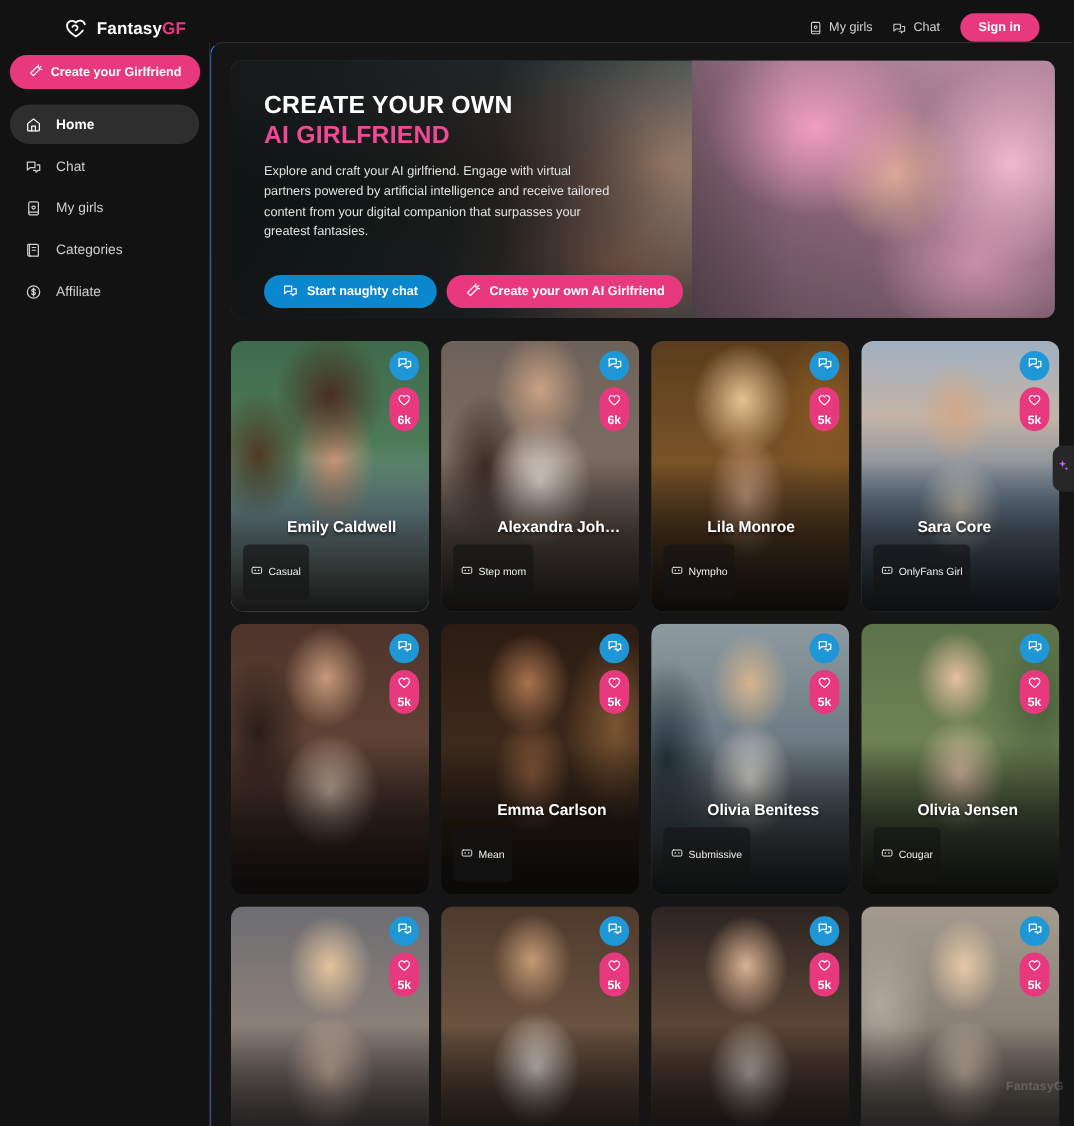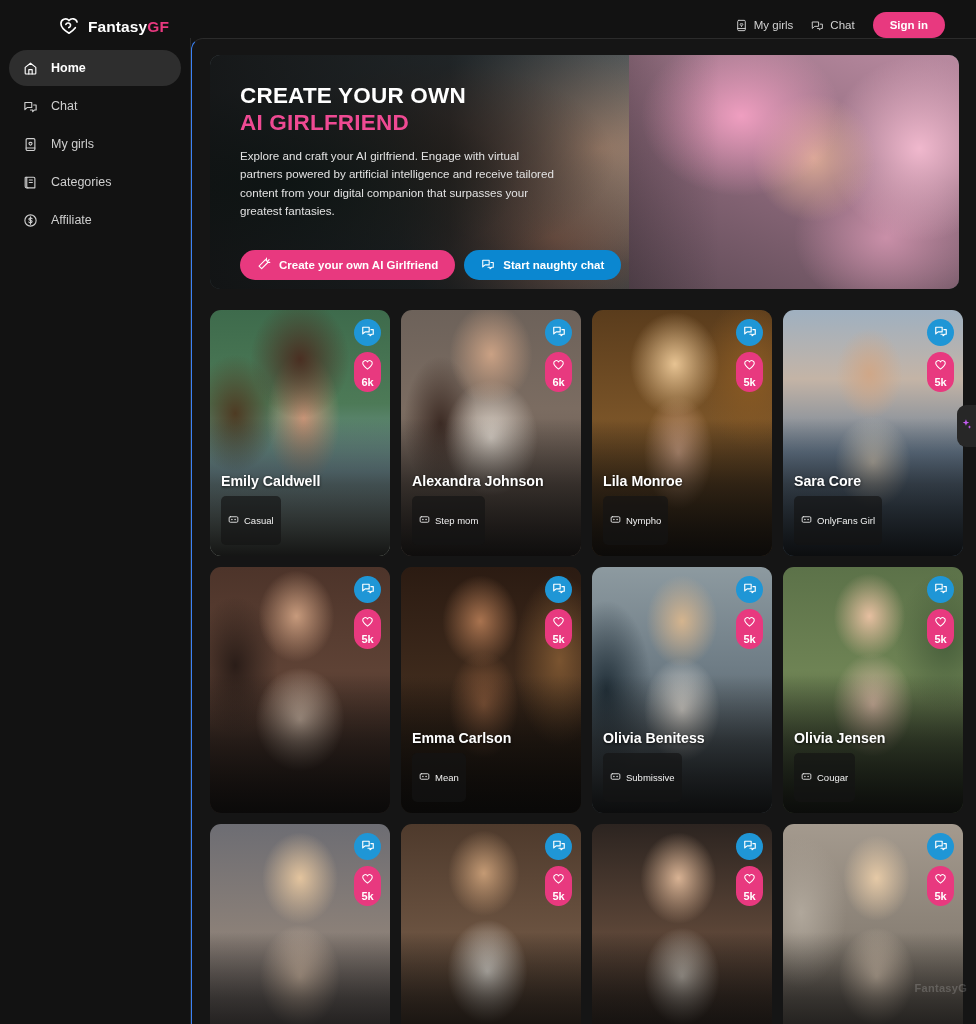--- a/index.html
+++ b/index.html
@@ -177,21 +177,21 @@
     background: #e8397f; display: flex; flex-direction: column;
     align-items: center; justify-content: center; gap: 1px;
     padding: 5px 0 4px;
   }
   .like-count { font-size: 11px; color: #fff; font-weight: 600; line-height: 1; }
   .card-info { position: absolute; left: 11px; bottom: 11px; right: 10px; }
   .card-name {
     font-size: 14.2px; font-weight: bold; color: #fff;
     text-shadow: 0 1px 3px rgba(0,0,0,.75);
     line-height: 1.2; margin-bottom: 6px;
-    white-space: nowrap; overflow: hidden; text-overflow: ellipsis;
+    white-space: nowrap; overflow: hidden; text-overflow: ellipsis; margin-left: 40px;
   }
   .card-tag {
     display: inline-flex; align-items: center; gap: 5px;
     background: rgba(20,20,20,.66);
     border-radius: 5px; padding: 18px 7px;
     font-size: 9.5px; color: #f0f0f0; white-space: nowrap;
   }
 
   
   .sparkle-tab {
@@ -242,20 +242,29 @@
           <path d="M17 9.5h4v8h-2.5l-3 2.6v-2.6H12"></path>
         </svg>
       </span>
       <span>Chat</span>
     </div>
     <button class="signin-btn">Sign in</button>
   </div>
 </div>
 
 <div class="sidebar">
+  <button class="create-gf-btn">
+    <span>
+      <svg width="13" height="13" viewBox="0 0 24 24" fill="none" stroke="#fff" stroke-width="1.9" stroke-linecap="round" stroke-linejoin="round">
+        <path d="M14.5 4.5L19 9 8 20 3.5 15.5z"></path>
+        <path d="M16.2 2v3M20.8 4.4l-2 2M22 9.2h-3"></path>
+      </svg>
+    </span>
+    <span>Create your Girlfriend</span>
+  </button>
 
   <div class="nav-item active">
     <span>
       <svg width="15" height="15" viewBox="0 0 24 24" fill="none" stroke="#ffffff" stroke-width="1.8" stroke-linecap="round" stroke-linejoin="round">
         <path d="M3.5 10.2L12 3.5l8.5 6.7v9.3a1.3 1.3 0 0 1-1.3 1.3H4.8a1.3 1.3 0 0 1-1.3-1.3z"></path>
         <path d="M9.3 20.8v-7h5.4v7"></path>
       </svg>
     </span>
     <span class="nav-label">Home</span>
   </div>
@@ -310,38 +319,38 @@
     <div class="hero-bg">
       <div class="hero-photo-a"></div>
       <div class="hero-photo-b"></div>
       <div class="hero-shade"></div>
     </div>
     <div class="hero-content">
       <div class="hero-h1">CREATE YOUR OWN</div>
       <div class="hero-h2">AI GIRLFRIEND</div>
       <div class="hero-p">Explore and craft your AI girlfriend. Engage with virtual partners powered by artificial intelligence and receive tailored content from your digital companion that surpasses your greatest fantasies.</div>
       <div class="hero-actions">
+        <button class="hero-btn blue">
+          <span>
+            <svg width="14" height="14" viewBox="0 0 24 24" fill="none" stroke="#fff" stroke-width="1.9" stroke-linecap="round" stroke-linejoin="round">
+              <path d="M3 5.5h11v8H7l-4 3.5z"></path>
+              <path d="M17 9.5h4v8h-2.5l-3 2.6v-2.6H12"></path>
+            </svg>
+          </span>
+          <span>Start naughty chat</span>
+        </button>
         <button class="hero-btn pink">
           <span>
             <svg width="14" height="14" viewBox="0 0 24 24" fill="none" stroke="#fff" stroke-width="1.9" stroke-linecap="round" stroke-linejoin="round">
               <path d="M14.5 4.5L19 9 8 20 3.5 15.5z"></path>
               <path d="M16.2 2v3M20.8 4.4l-2 2M22 9.2h-3"></path>
             </svg>
           </span>
           <span>Create your own AI Girlfriend</span>
         </button>
-        <button class="hero-btn blue">
-          <span>
-            <svg width="14" height="14" viewBox="0 0 24 24" fill="none" stroke="#fff" stroke-width="1.9" stroke-linecap="round" stroke-linejoin="round">
-              <path d="M3 5.5h11v8H7l-4 3.5z"></path>
-              <path d="M17 9.5h4v8h-2.5l-3 2.6v-2.6H12"></path>
-            </svg>
-          </span>
-          <span>Start naughty chat</span>
-        </button>
       </div>
     </div>
   </div>
 
   <div class="grid" id="grid">
       <div class="card">
         <div class="card-photo" style="background:radial-gradient(ellipse 46% 40% at 50% 20%, #4a2f22 0%, rgba(74,47,34,0) 60%), radial-gradient(ellipse 32% 42% at 52% 44%, #c79477 0%, rgba(199,148,119,0) 64%), radial-gradient(ellipse 34% 34% at 14% 42%, #4e3b23 0%, rgba(78,59,35,0) 70%), linear-gradient(180deg, #3e6b4c 0%, #4d7a57 38%, #7d9fa6 66%, #a8b2a5 100%)"></div>
         <div class="card-grad"></div>
         <div class="card-badges">
           <div class="chat-badge">

